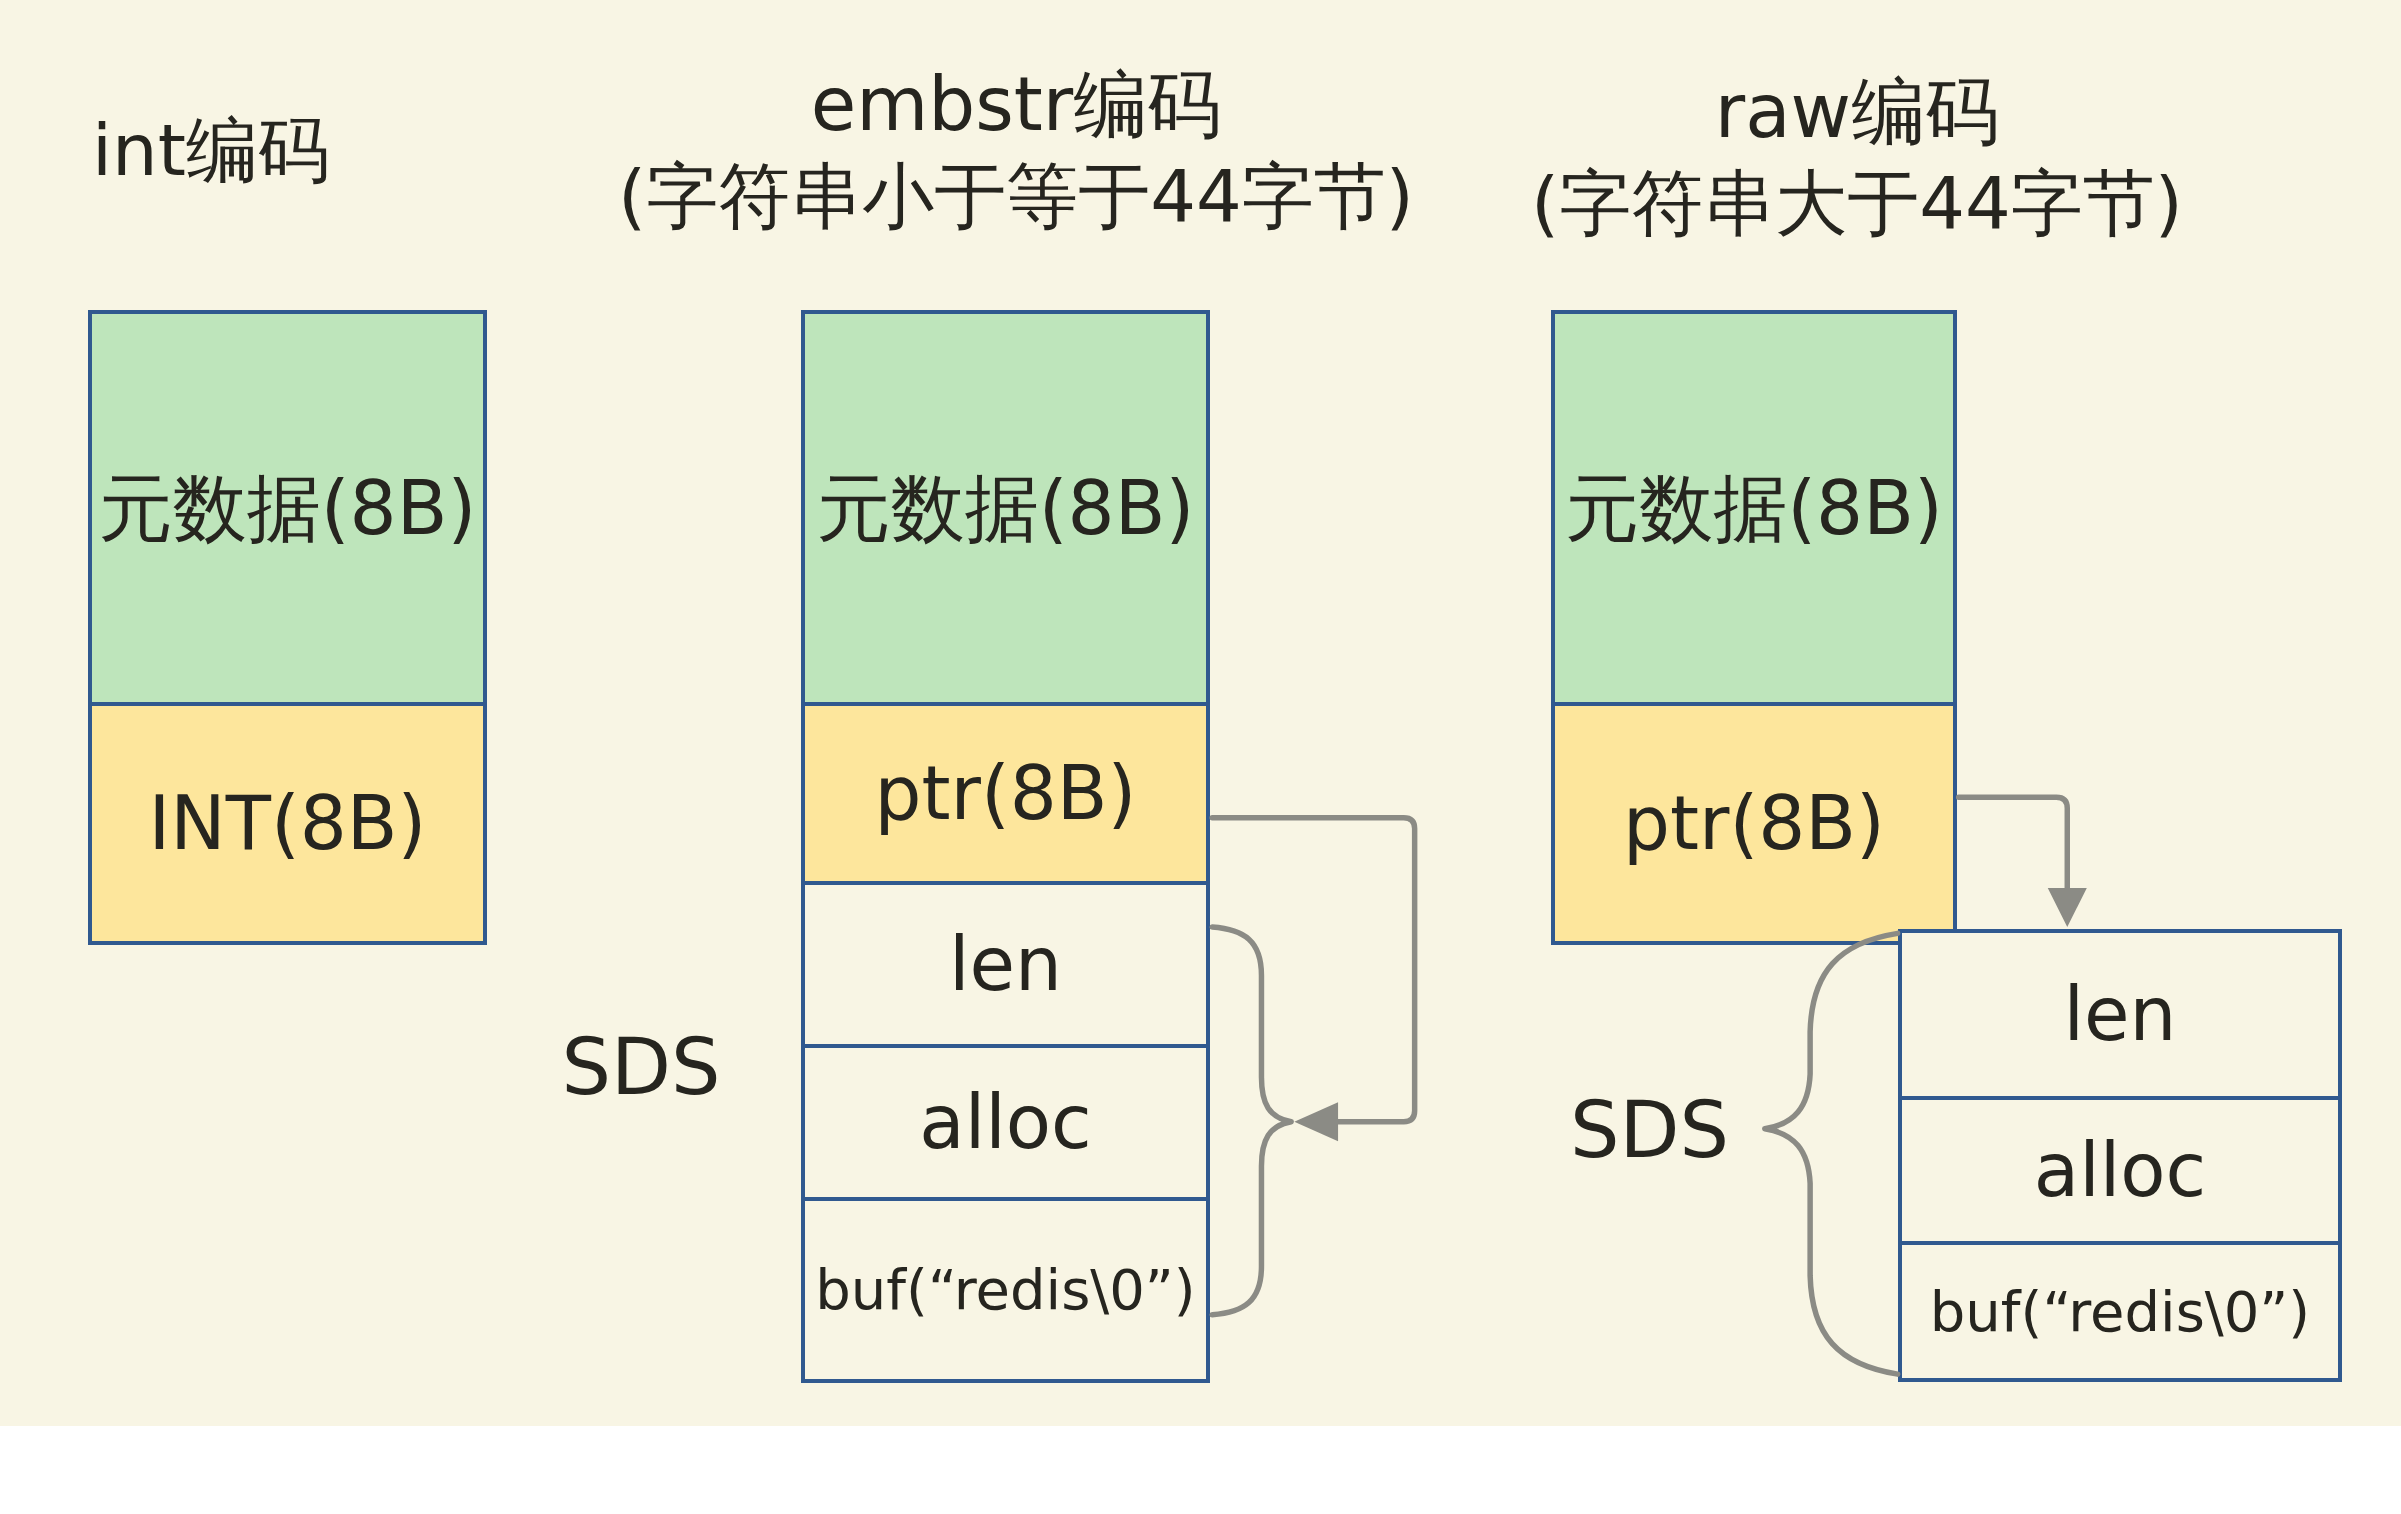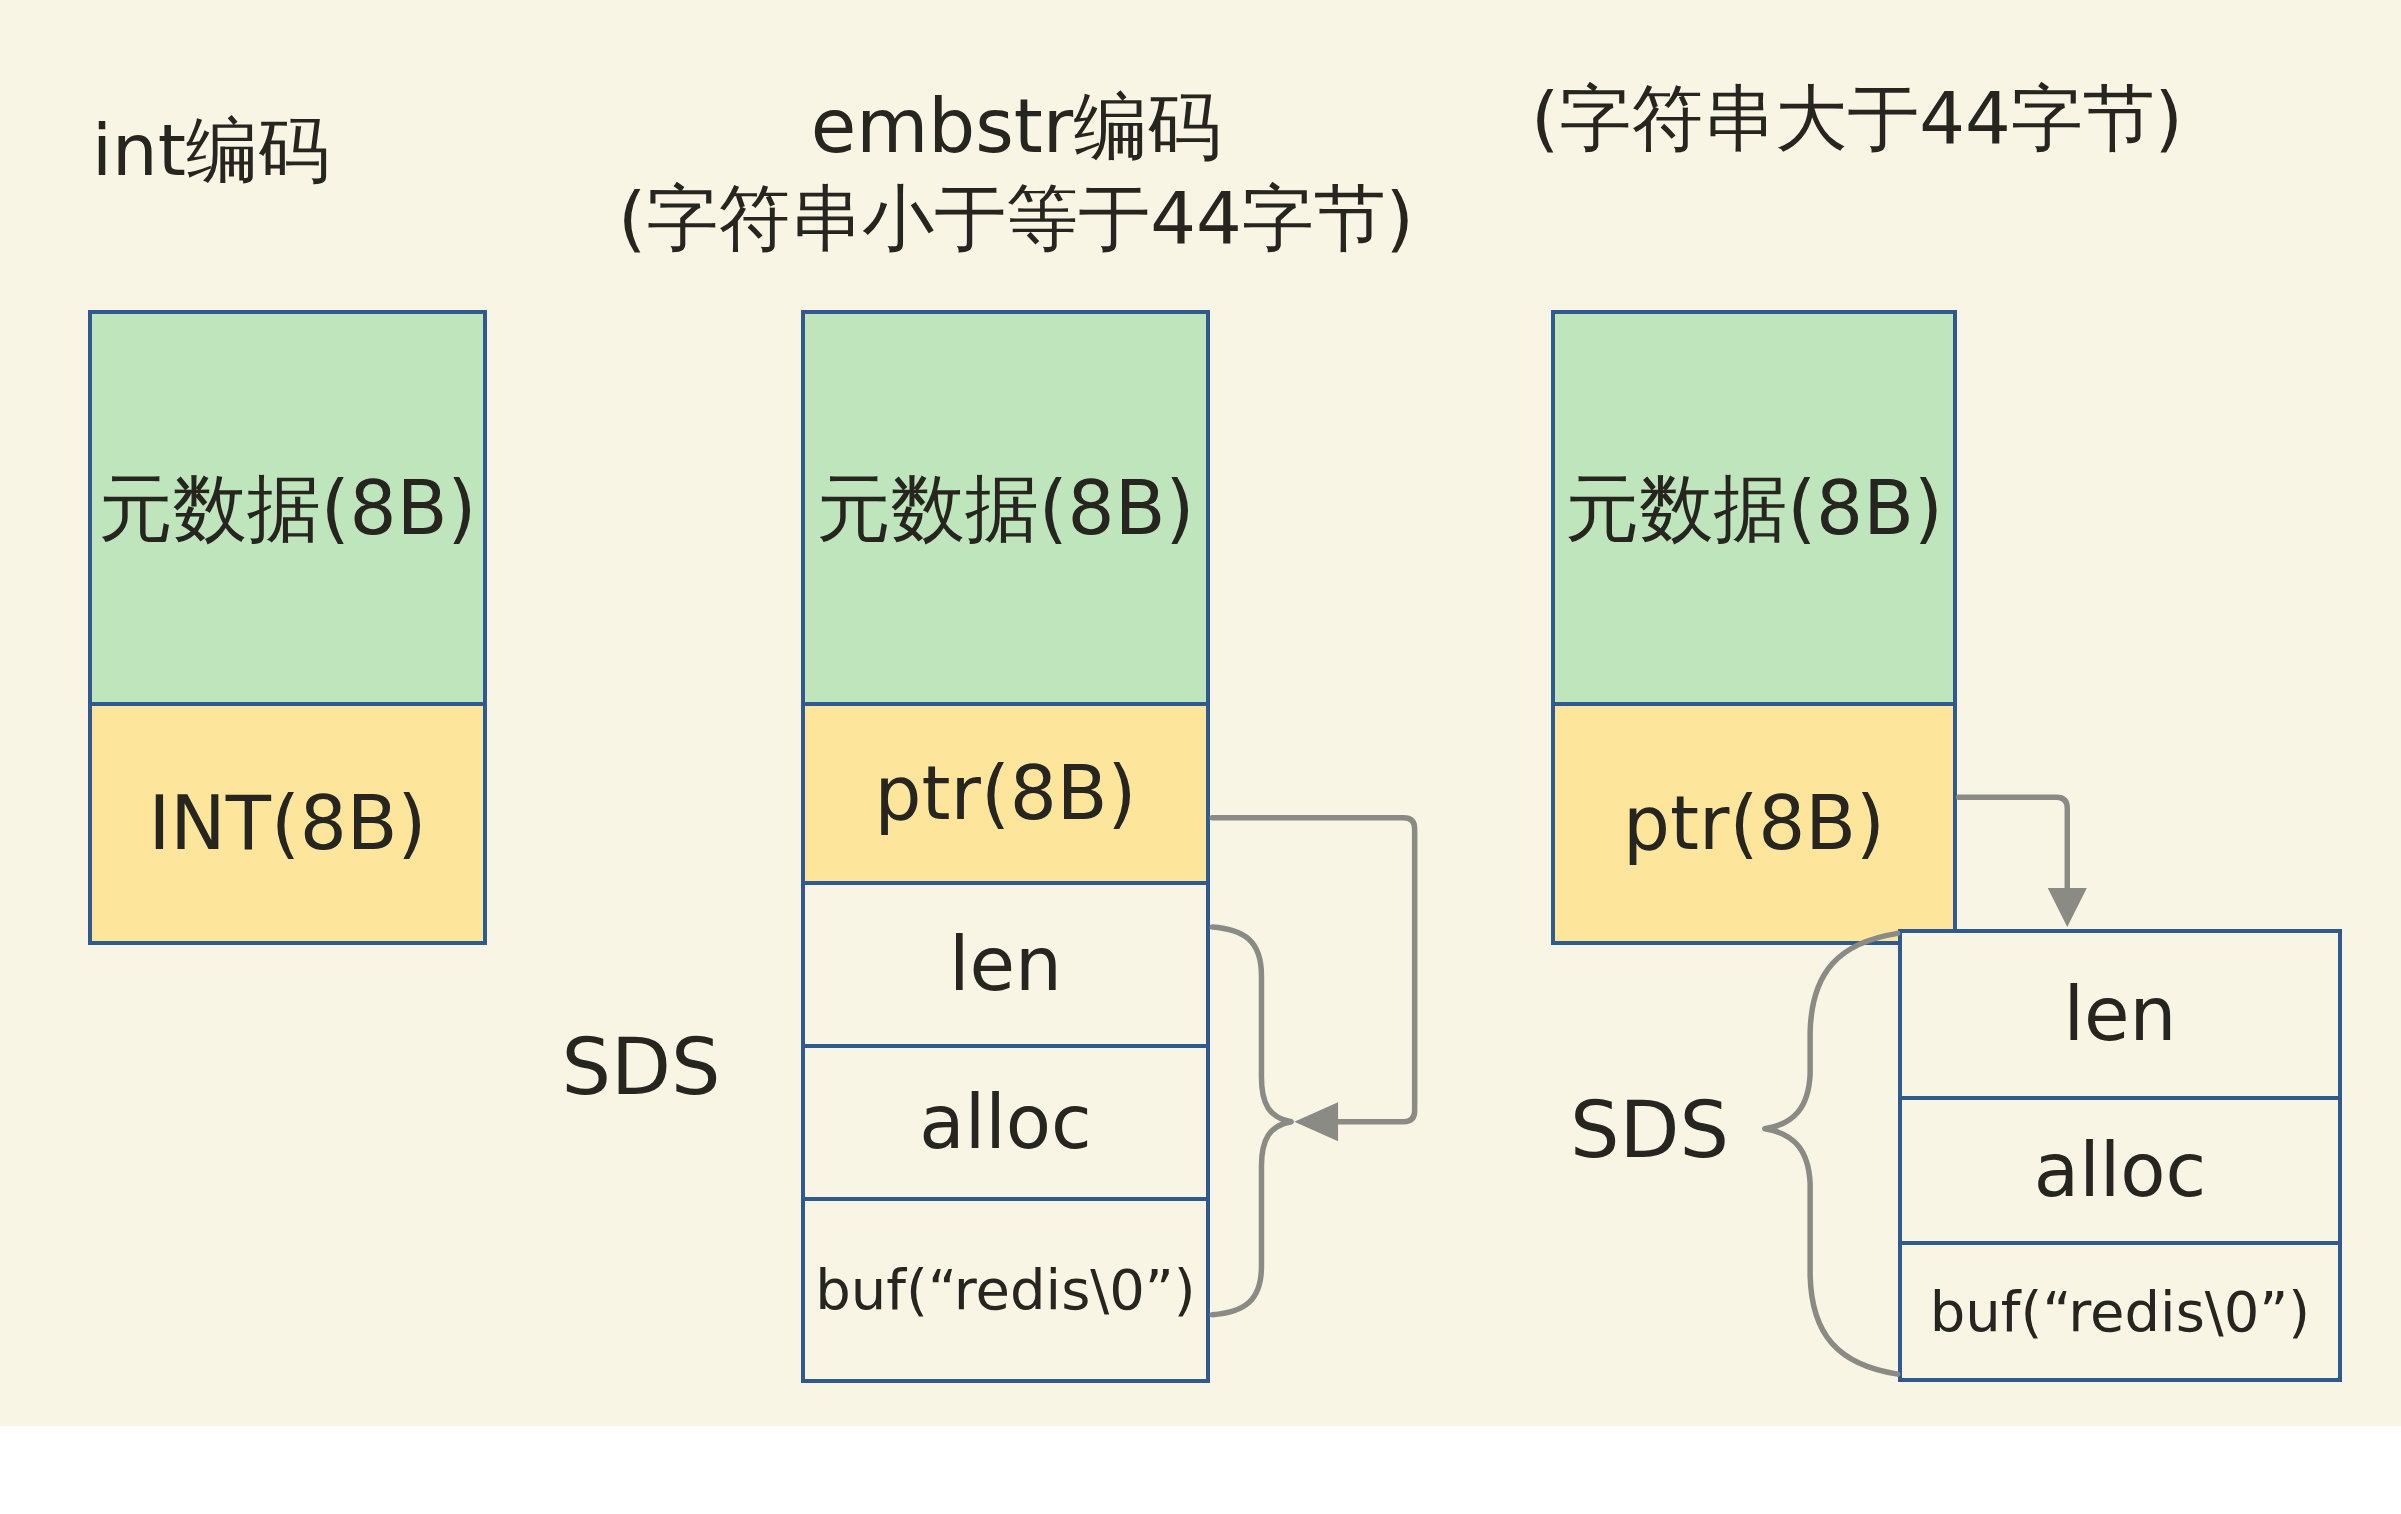--- a/index.html
+++ b/index.html
@@ -7,21 +7,21 @@
     position:relative;width:2401px;height:1426px;overflow:hidden;
     background:#f8f5e4;color:#26251f;
     font-family:"DejaVu Sans","Liberation Sans",sans-serif;
   }
   
   .col-title{position:absolute;text-align:center;}
   .title-line{font-size:74px;line-height:1.15;white-space:nowrap;}
   .subtitle-line{font-size:72px;line-height:1.15;margin-top:7.8px;white-space:nowrap;}
   #int-title{left:92px;top:109px;text-align:left;}
   #int-title .title-line{font-size:72px;}
-  #embstr-title{left:547px;top:84px;width:938px;}
+  #embstr-title{left:547px;top:62px;width:938px;}
   #raw-title{left:1466px;top:69px;width:782px;}
 
   
   .memory-box{position:absolute;border:4.7px solid #30598f;box-sizing:border-box;
               display:flex;flex-direction:column;}
   .cell{box-sizing:border-box;display:flex;align-items:center;
         justify-content:center;text-align:center;font-size:74px;line-height:1.2;}
   .cell + .cell{border-top:4.7px solid #30598f;text-align:right;}
   .green{background:#bee5bb;}
   .yellow{background:#fde69c;}
@@ -64,20 +64,21 @@
   <div class="col-title" id="int-title">
     <div class="title-line">int编码</div>
   </div>
 
   <div class="col-title" id="embstr-title">
     <div class="title-line">embstr编码</div>
     <div class="subtitle-line">(字符串小于等于44字节)</div>
   </div>
 
   <div class="col-title" id="raw-title">
+    <div class="title-line">raw编码</div>
     <div class="subtitle-line">(字符串大于44字节)</div>
   </div>
 
   <div class="memory-box" id="int-box">
     <div class="cell green c1">
       <div>元数据</div>
       <div>(8B)</div>
     </div>
     <div class="cell yellow c2">
       <div>INT</div>

